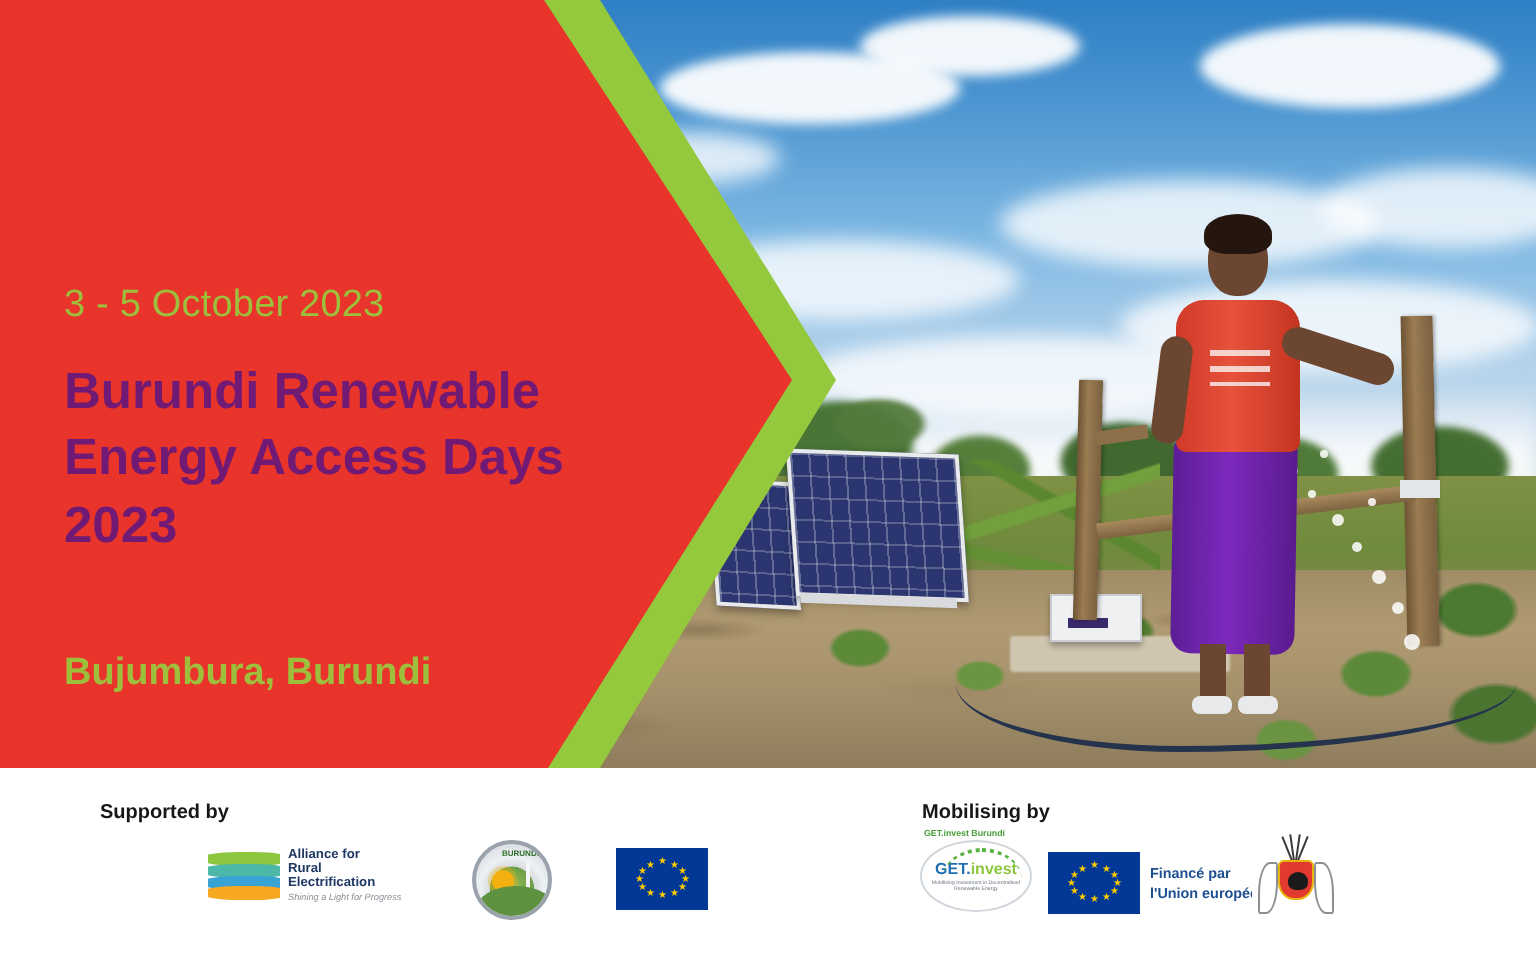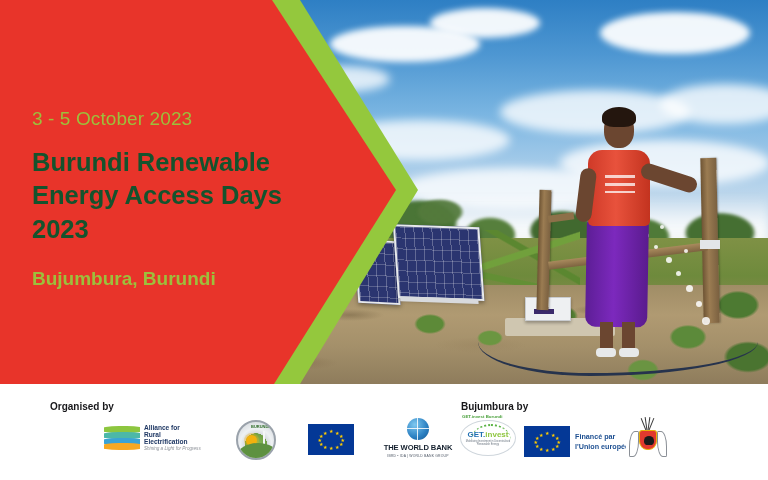--- a/index.html
+++ b/index.html
@@ -155,24 +155,24 @@
   .chev-green {
     position:absolute; left:0; top:0; width:420px; height:384px;
     clip-path:polygon(0 0, 300px 0, 418px 190px, 300px 384px, 0 384px);
   }
   .chev-red {
     position:absolute; left:0; top:0; width:400px; height:384px;
     clip-path:polygon(0 0, 272px 0, 396px 190px, 274px 384px, 0 384px);
   }
 
   
-  .txt { position:absolute; left:32px; z-index:5; }
+  .txt { position:absolute; left:32px; z-index:5;margin-top:34px; }
   #date { top:108px; font-size:19px; letter-spacing:.1px; }
   #title { top:146px; font-size:25.5px; font-weight:bold; line-height:1.31; width:255px; }
-  #city { top:268px; font-size:19px; font-weight:bold; }
+  #city { top:292px; font-size:19px; font-weight:bold; }
 
   #credit {
     position:absolute; right:12px; bottom:13px; z-index:6;
     font-size:14px; font-weight:bold; color:#ffffff;
     text-shadow:0 1px 3px rgba(0,0,0,.55);
   }
 
   
   #footer { position:relative; width:768px; height:96px; background:#fff; }
   .f-label { position:absolute; font-size:10px; font-weight:bold; color:#17171a; white-space:nowrap; }
@@ -325,29 +325,29 @@
       <div class="w-hair"></div>
     </div>
 
     <div class="hose"></div>
   </div>
 
   <div class="chev-green" style="background:#94c83d"></div>
   <div class="chev-red" style="background:#e8342a"></div>
 
   <div class="txt" id="date" style="color:#9dbf3c">3 - 5 October 2023</div>
-  <div class="txt" id="title" style="color:#14532d">Burundi Renewable Energy Access Days 2023</div>
+  <div class="txt" id="title" style="color:#701a75">Burundi Renewable Energy Access Days 2023</div>
   <div class="txt" id="city" style="color:#9dbf3c">Bujumbura, Burundi</div>
 
 </div>
 
 <div id="footer">
 
-  <div class="f-label" id="lbl-org">Organised by</div>
-  <div class="f-label" id="lbl-sup">Bujumbura by</div>
+  <div class="f-label" id="lbl-org">Supported by</div>
+  <div class="f-label" id="lbl-sup">Mobilising by</div>
 
 
   <div class="logo" id="logo-are" style="top:40px;">
     <div class="are-swoosh">
       <i style="top:1px;background:#8dc63f;"></i>
       <i style="top:7px;background:#4cb8a8;"></i>
       <i style="top:13px;background:#3aa3d6;"></i>
       <i style="top:18px;background:#f7a823;"></i>
     </div>
     <div class="are-txt">
@@ -377,25 +377,20 @@
         <span style="left:27px;top:21px;">★</span>
       <span style="left:21px;top:22px;">★</span>
         <span style="left:15px;top:21px;">★</span>
       <span style="left:11px;top:18px;">★</span>
         <span style="left:9.5px;top:14px;">★</span>
       <span style="left:11px;top:10px;">★</span>
         <span style="left:15px;top:6.5px;">★</span>
     </div>
   </div>
 
-  <div class="logo" id="logo-wb" style="top:34px;align-items:center;width:80px;">
-    <div class="wb-globe"></div>
-    <div class="wb-t1">THE WORLD BANK</div>
-    <div class="wb-t2">IBRD • IDA | WORLD BANK GROUP</div>
-  </div>
 
   <div class="logo" id="logo-get" style="top:30px;">
     <div class="get-top">GET.invest Burundi</div>
     <div class="get-circle">
       <div class="get-word"><span>GET.</span><b>invest</b></div>
       <div class="get-sub">Mobilising Investment in Decentralised Renewable Energy</div>
     </div>
   </div>
 
   <div class="logo" id="logo-fin" style="top:42px;">

